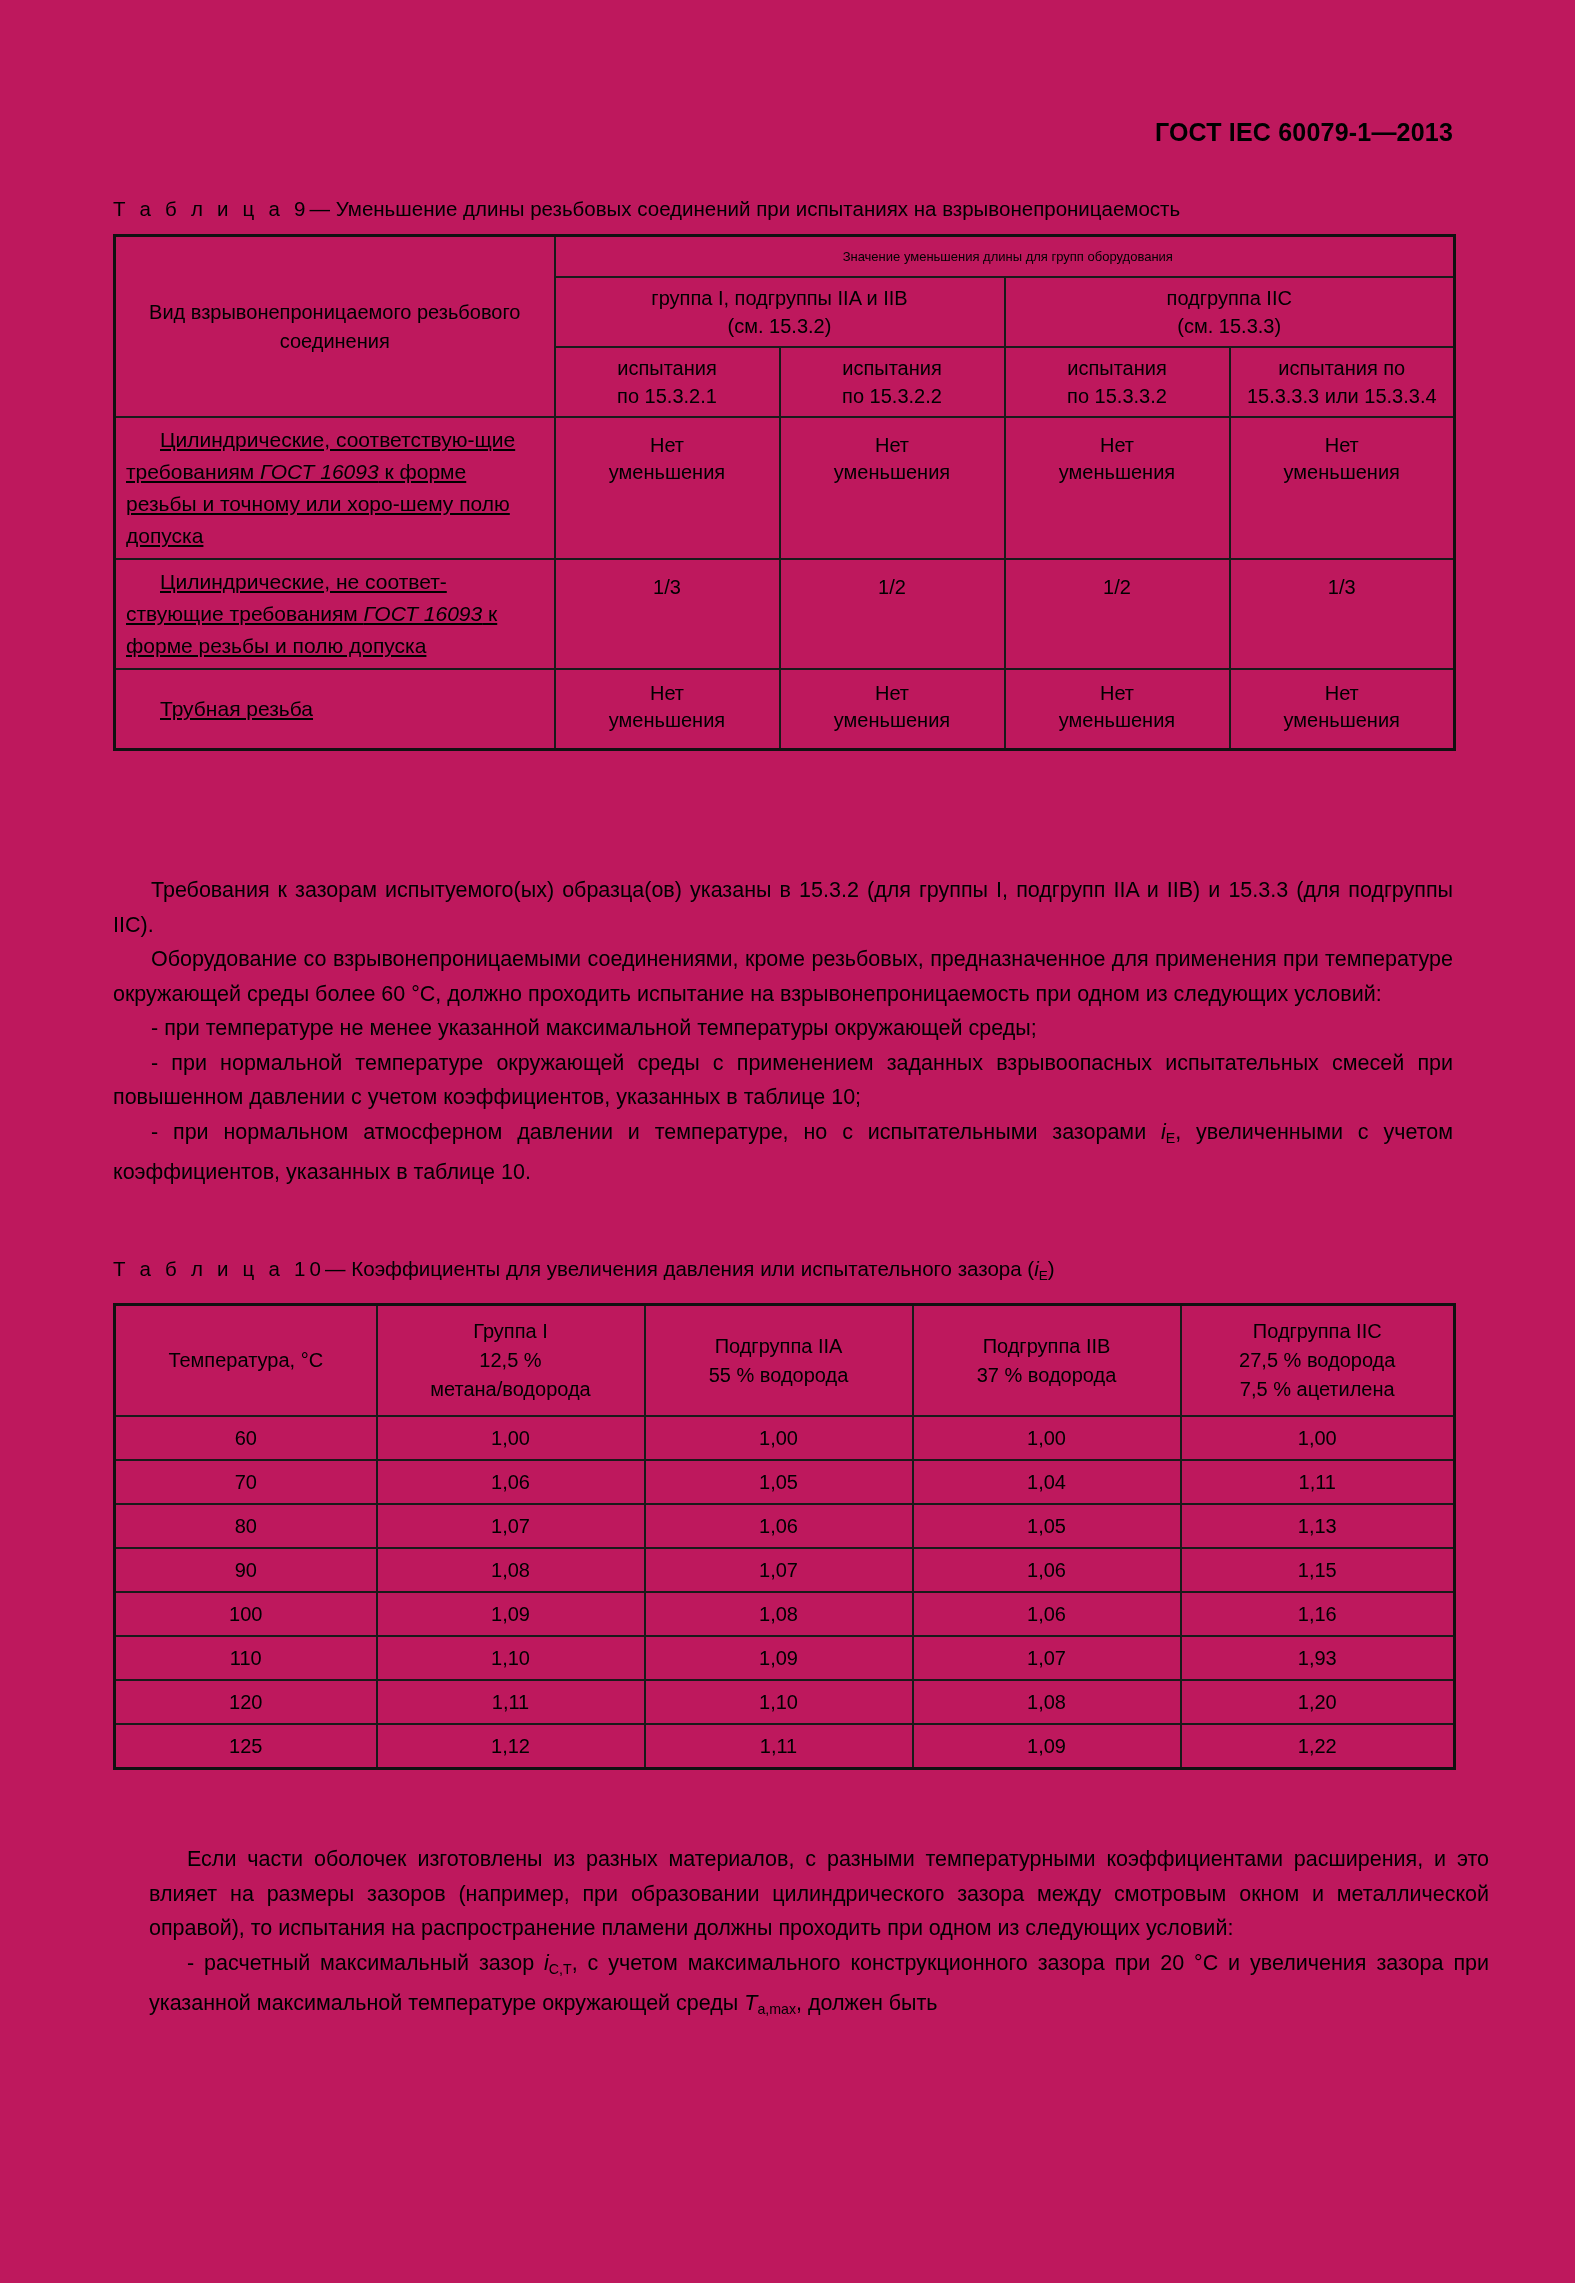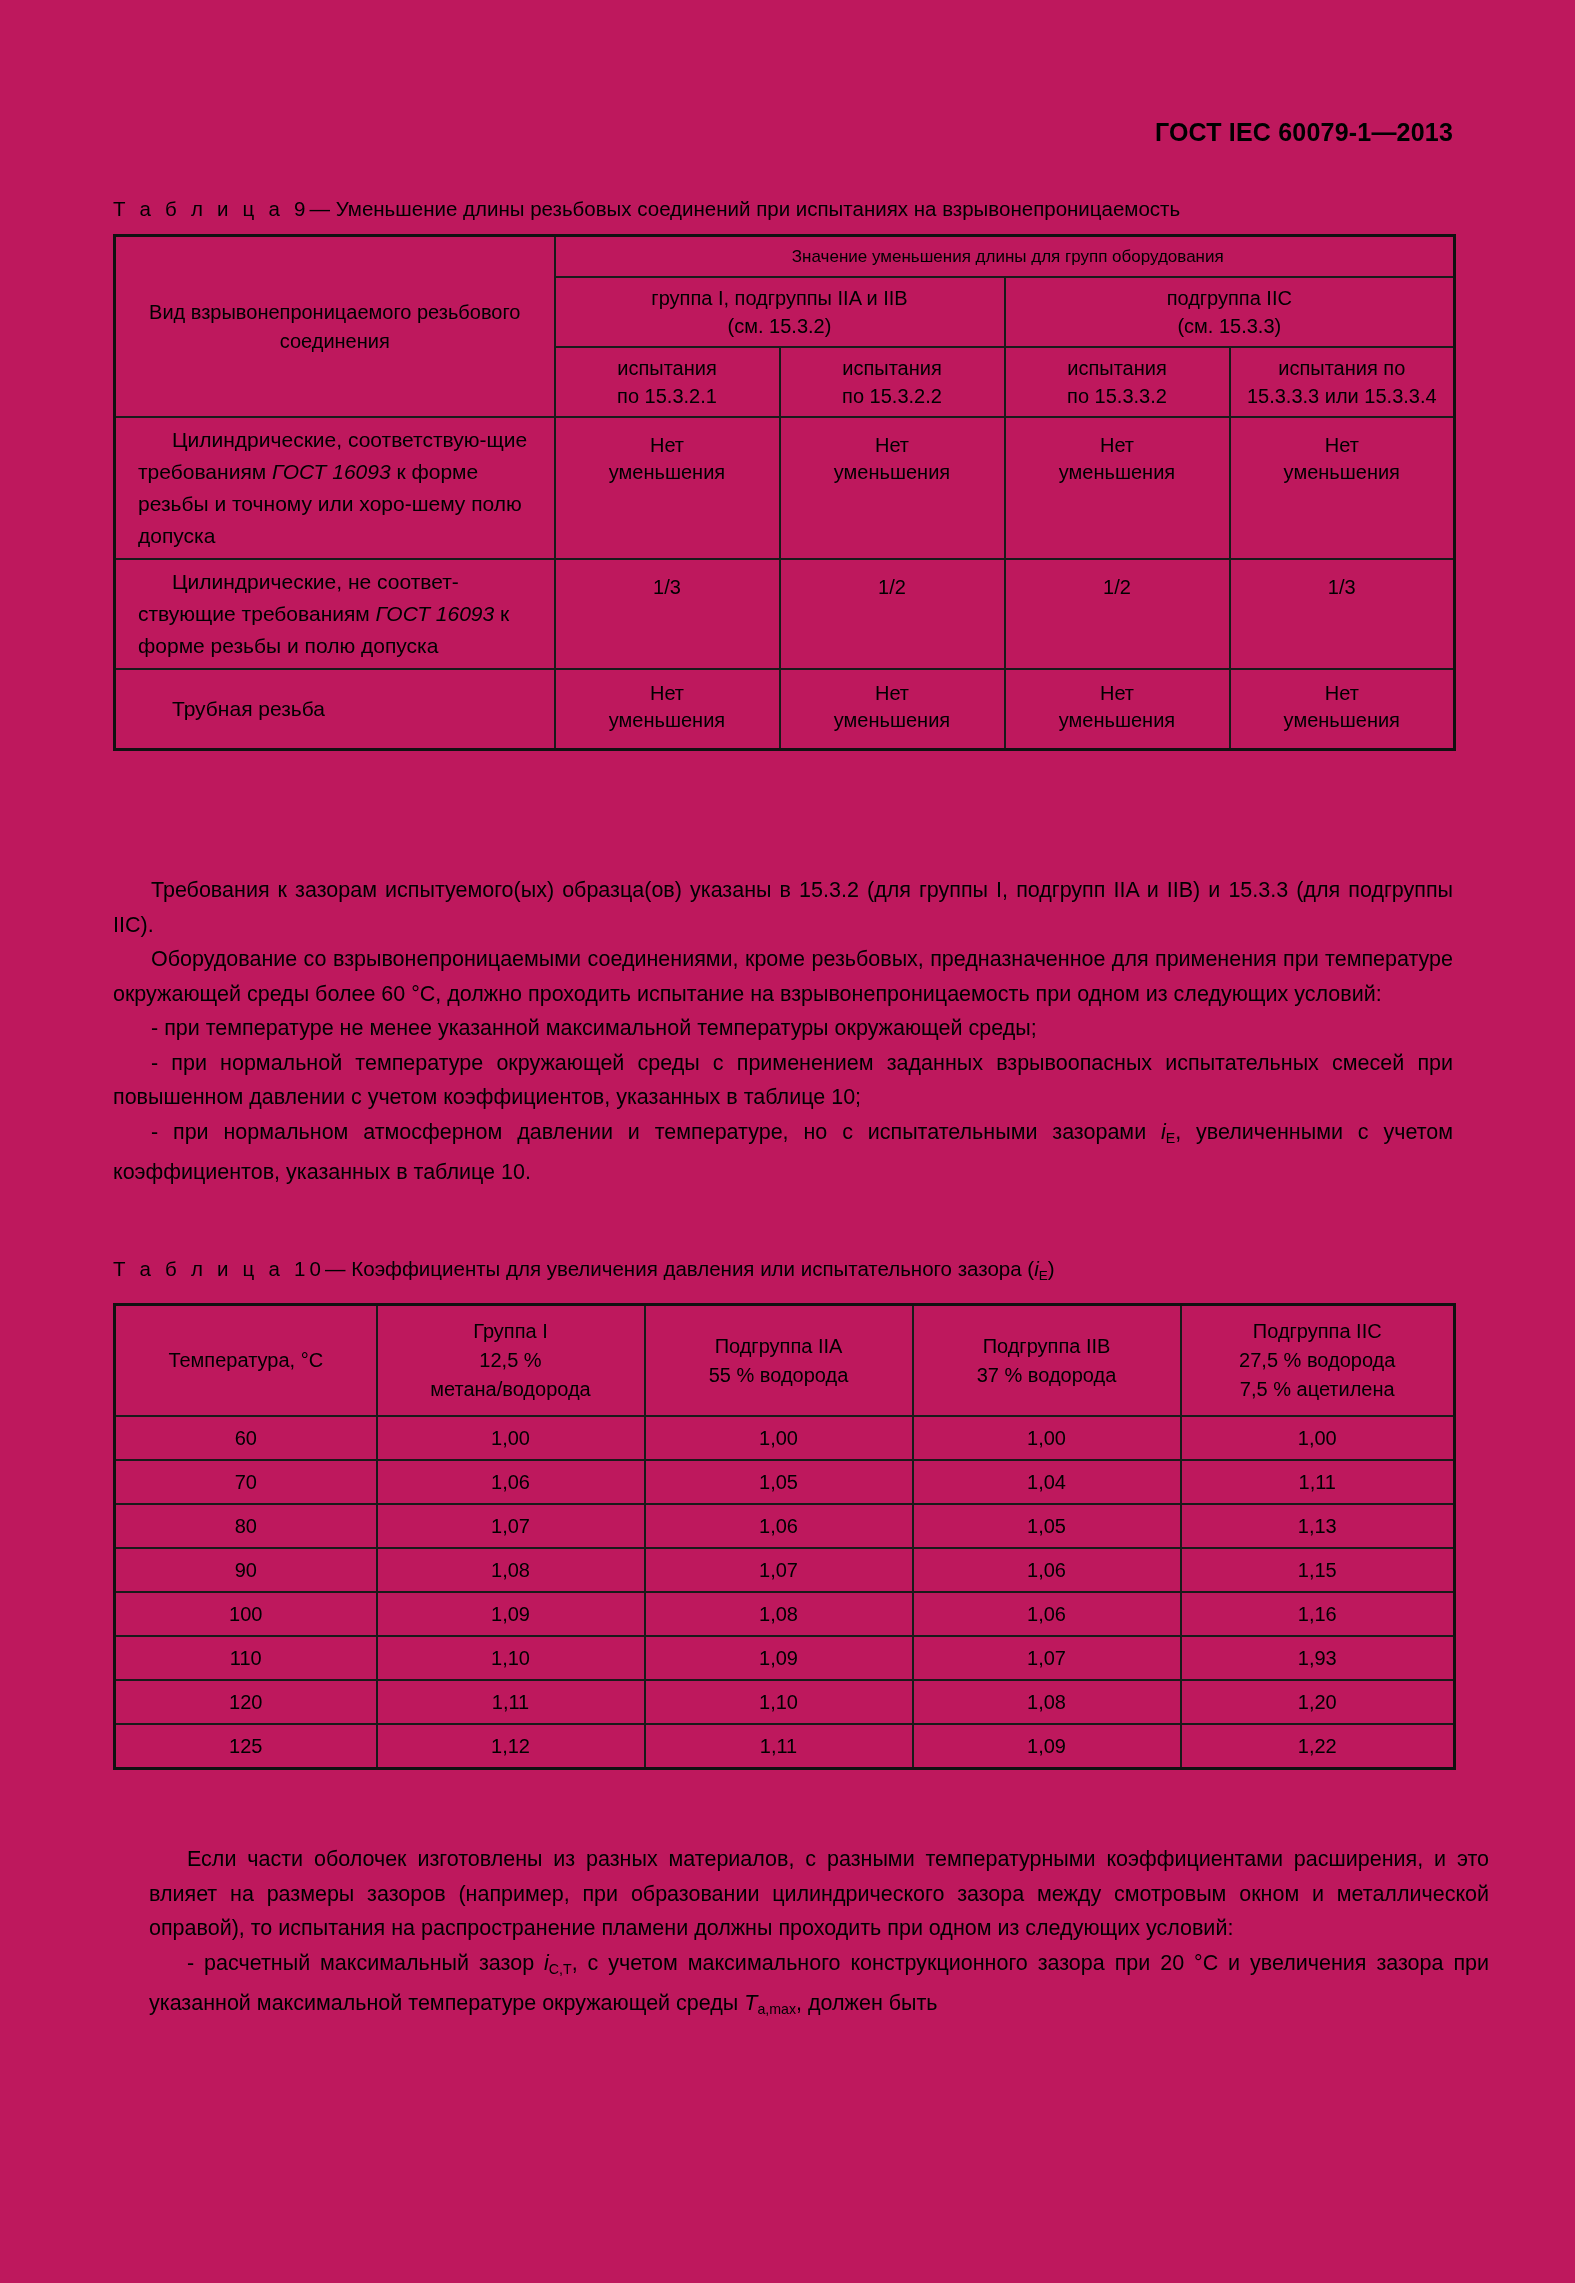--- a/index.html
+++ b/index.html
@@ -69,32 +69,33 @@
     box-sizing: border-box;
   }
   table.doc-table.outer-thick {
     border: 3px solid #111;
   }
 
   
   #table9 td, #table9 th { font-size: 20px; }
   #table9 .col-kind {
     text-align: left;
-    padding-left: 22px;
+    padding-left: 10px;
     padding-right: 14px;
     line-height: 32px;
     font-size: 21px;
+    text-decoration: underline;
   }
   #table9 .kind-head {
     text-align: center;
     line-height: 29px;
     font-size: 20px;
     padding: 0 22px;
   }
-  #table9 .hdr-span { font-size: 17px; padding-left: 15px; }
+  #table9 .hdr-span { font-size: 13px; padding-left: 15px; }
   #table9 .two-line { line-height: 28px; text-align: center; }
   .indent-first { text-indent: 34px; display: block; }
 
   
   #table10 td, #table10 th {
     font-size: 20px;
     line-height: 30px;
   }
   #table10 thead th { line-height: 29px; padding: 10px 6px; }
   #table10 tbody td { height: 44px; }

